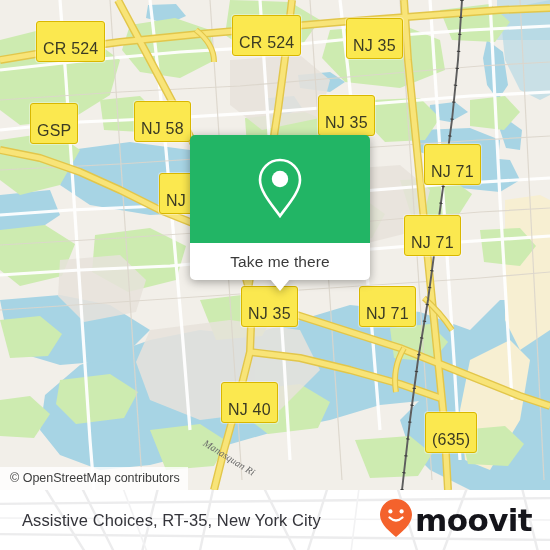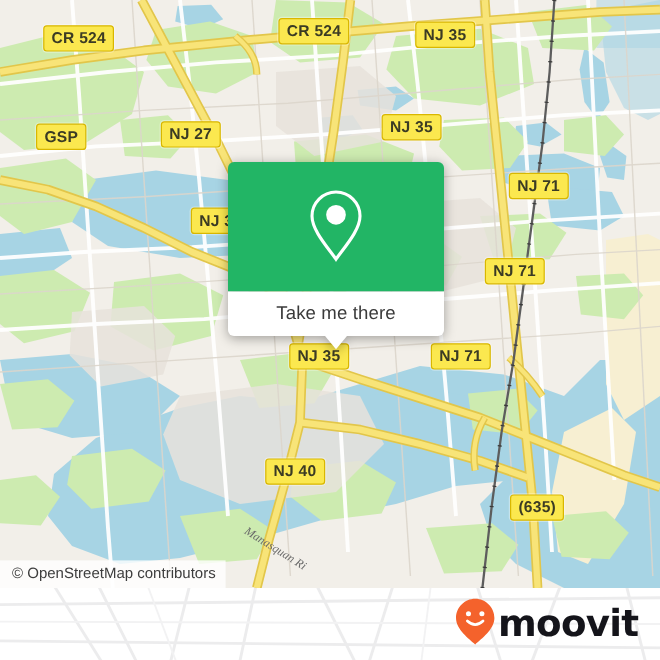--- a/index.html
+++ b/index.html
@@ -13,22 +13,22 @@
   
   #map{
     position:absolute;left:0;top:0;width:550px;height:490px;
     background:#f2efe9;overflow:hidden;
   }
   .layer{position:absolute;left:0;top:0;width:550px;height:490px;}
 
   
   .shield{
     position:absolute;background:#fbe84f;border:1.6px solid #d9b700;
-    border-radius:3px;color:#3b3b24;font-weight:bold;font-size:13px;
-    line-height:1;padding:3px 6px 4px 6px;white-space:nowrap;
+    border-radius:3px;color:#3b3b24;font-weight:normal;font-size:16px;
+    line-height:1;padding:19px 6px 4px 6px;white-space:nowrap;
     box-shadow:0 0 0 1px rgba(255,255,255,.35);
     letter-spacing:.2px;
   }
 
   .maplabel{
     position:absolute;color:#6a6a6a;font-size:10px;white-space:nowrap;
     font-family:"Liberation Serif","DejaVu Serif",serif;font-style:italic;
   }
 
   
@@ -217,21 +217,21 @@
         <path d="M462,0 L458,60 L452,120 L444,180 L436,240 L428,300 L418,360 L410,420 L402,490" stroke="#5d5d5d" stroke-width="1.9" fill="none"></path>
         <path d="M462,0 L458,60 L452,120 L444,180 L436,240 L428,300 L418,360 L410,420 L402,490" stroke="#3a3a3a" stroke-width="3.4" fill="none" stroke-dasharray="1 16"></path>
       </g>
     </svg>
 
     <div id="shield-host" class="layer">
         <div class="shield" style="left: 36px; top: 21px;">CR 524</div>
         <div class="shield" style="left: 232px; top: 15px;">CR 524</div>
         <div class="shield" style="left: 346px; top: 18px;">NJ 35</div>
         <div class="shield" style="left: 30px; top: 92px; margin-top: 11px;">GSP</div>
-        <div class="shield" style="left: 134px; top: 101px;">NJ 27</div>
+        <div class="shield" style="left: 134px; top: 101px;">NJ 58</div>
         <div class="shield" style="left: 318px; top: 95px;">NJ 35</div>
         <div class="shield" style="left: 424px; top: 144px;">NJ 71</div>
         <div class="shield" style="left: 159px; top: 173px;">NJ 3</div>
         <div class="shield" style="left: 404px; top: 215px;">NJ 71</div>
         <div class="shield" style="left: 241px; top: 286px;">NJ 35</div>
         <div class="shield" style="left: 359px; top: 286px;">NJ 71</div>
         <div class="shield" style="left: 221px; top: 382px;">NJ 40</div>
         <div class="shield" style="left: 377px; top: 412px; margin-left: 48px;">(635)</div>
       </div>
 
@@ -274,20 +274,21 @@
         <path d="M-10,14 L560,8"></path>
         <path d="M-10,44 L560,50"></path>
       </g>
       <g stroke="#f2f2f3" stroke-width="1.6" fill="none">
         <path d="M-10,28 L560,30"></path>
         <path d="M120,-10 L150,70"></path>
         <path d="M360,-10 L350,70"></path>
       </g>
     </svg>
 
+    <div id="footer-title">Assistive Choices, RT-35, New York City</div>
 
     <div id="logo">
       <span>
         <svg width="34" height="40" viewBox="0 0 34 40">
           <path d="M17 1 C8.2 1 1 8.2 1 17 C1 26.5 12 34.5 17 39 C22 34.5 33 26.5 33 17 C33 8.2 25.8 1 17 1 Z" fill="#f4622c"></path>
           <circle cx="11.4" cy="13.4" r="2.1" fill="#ffffff"></circle>
           <circle cx="22.6" cy="13.4" r="2.1" fill="#ffffff"></circle>
           <path d="M10.5 19.5 Q17 25.5 23.5 19.5" stroke="#ffffff" stroke-width="2.3" fill="none" stroke-linecap="round"></path>
         </svg>
       </span>

